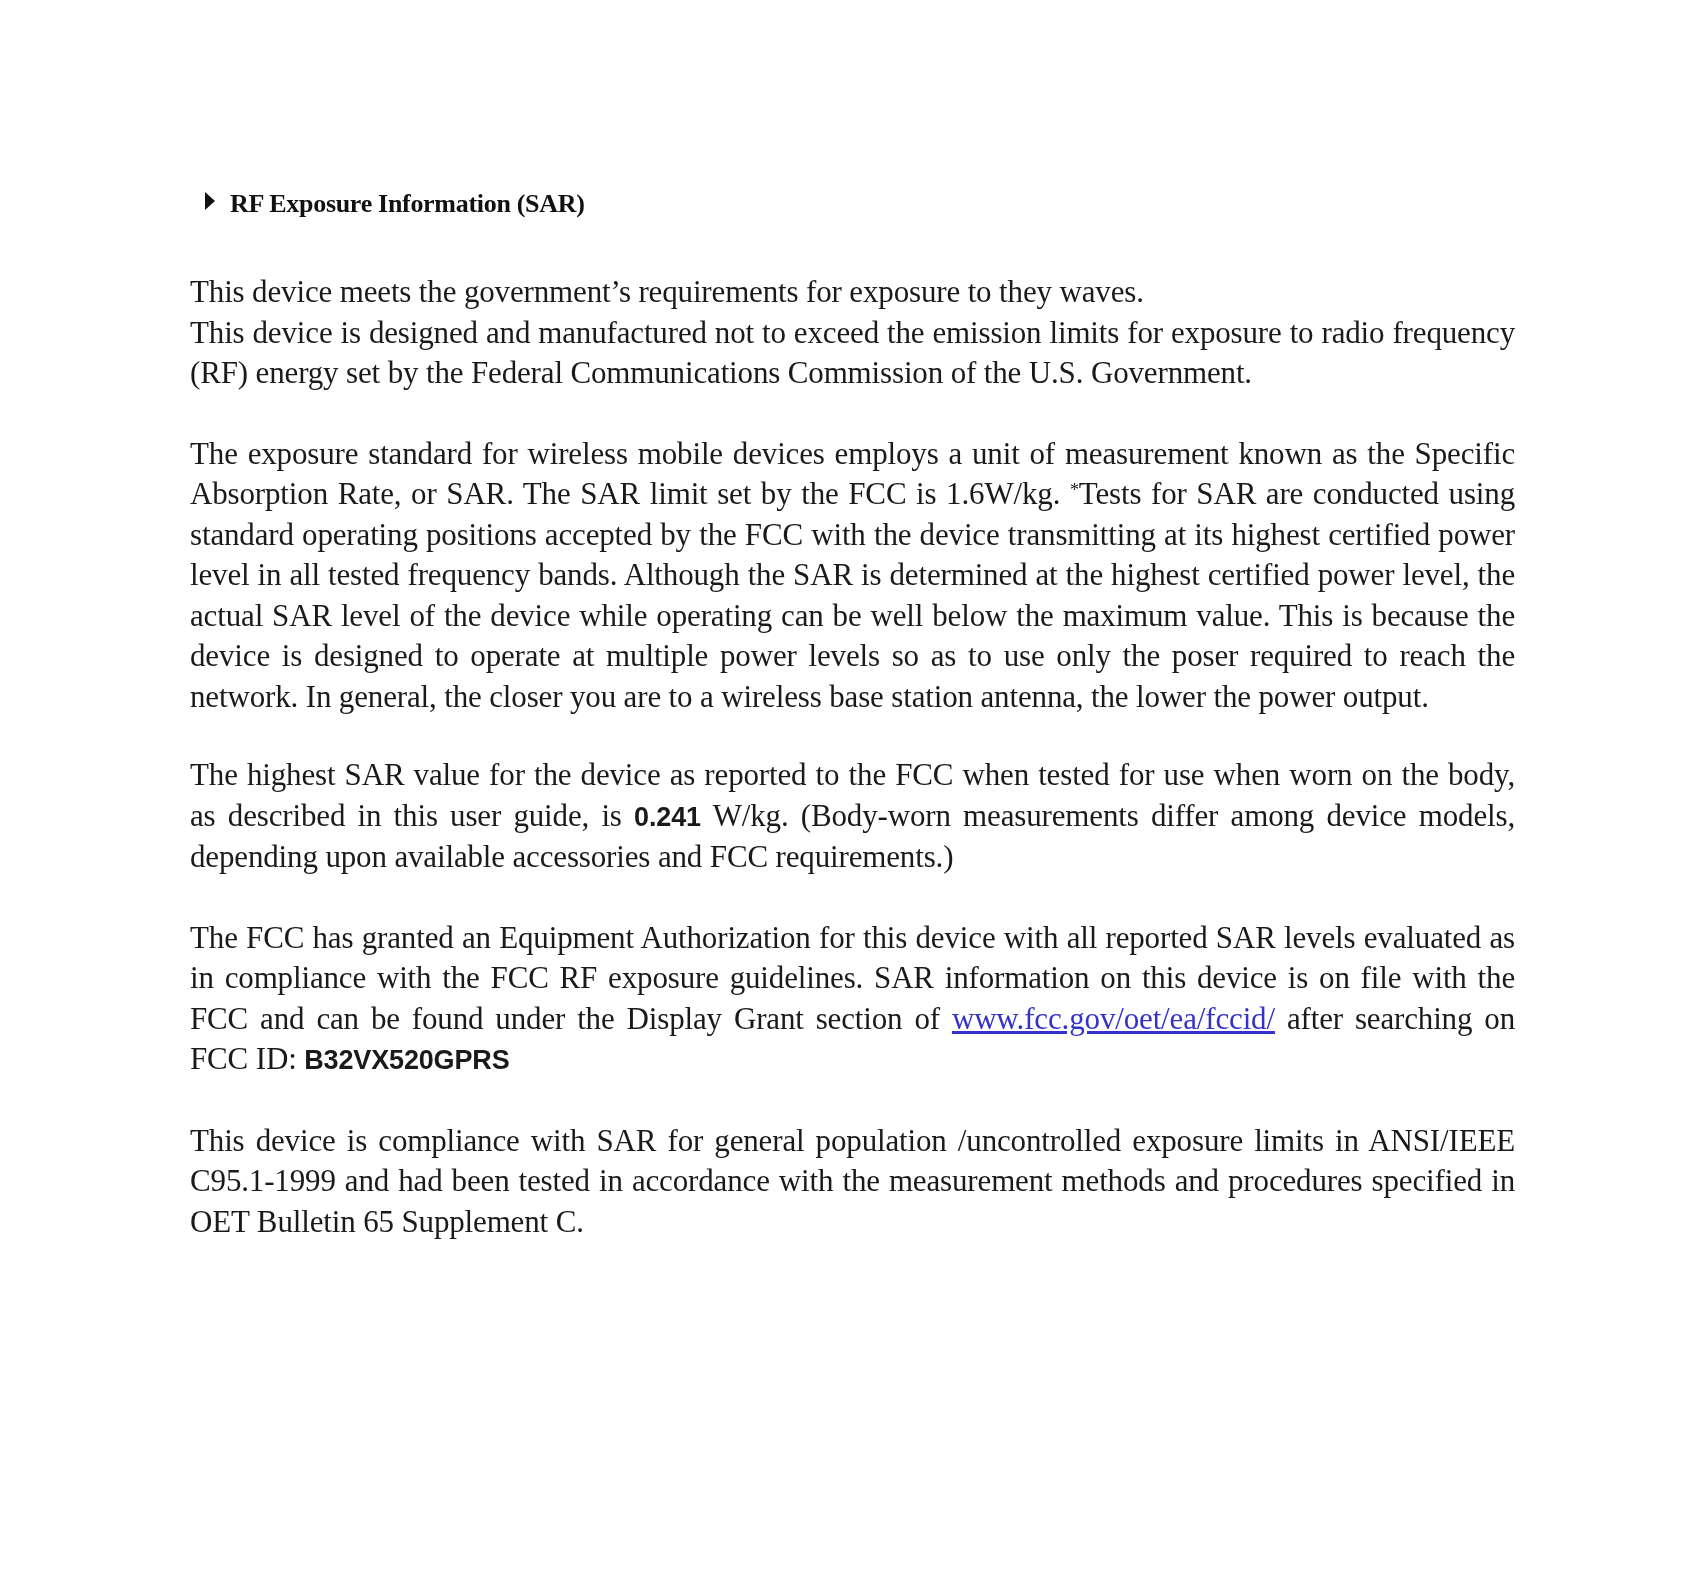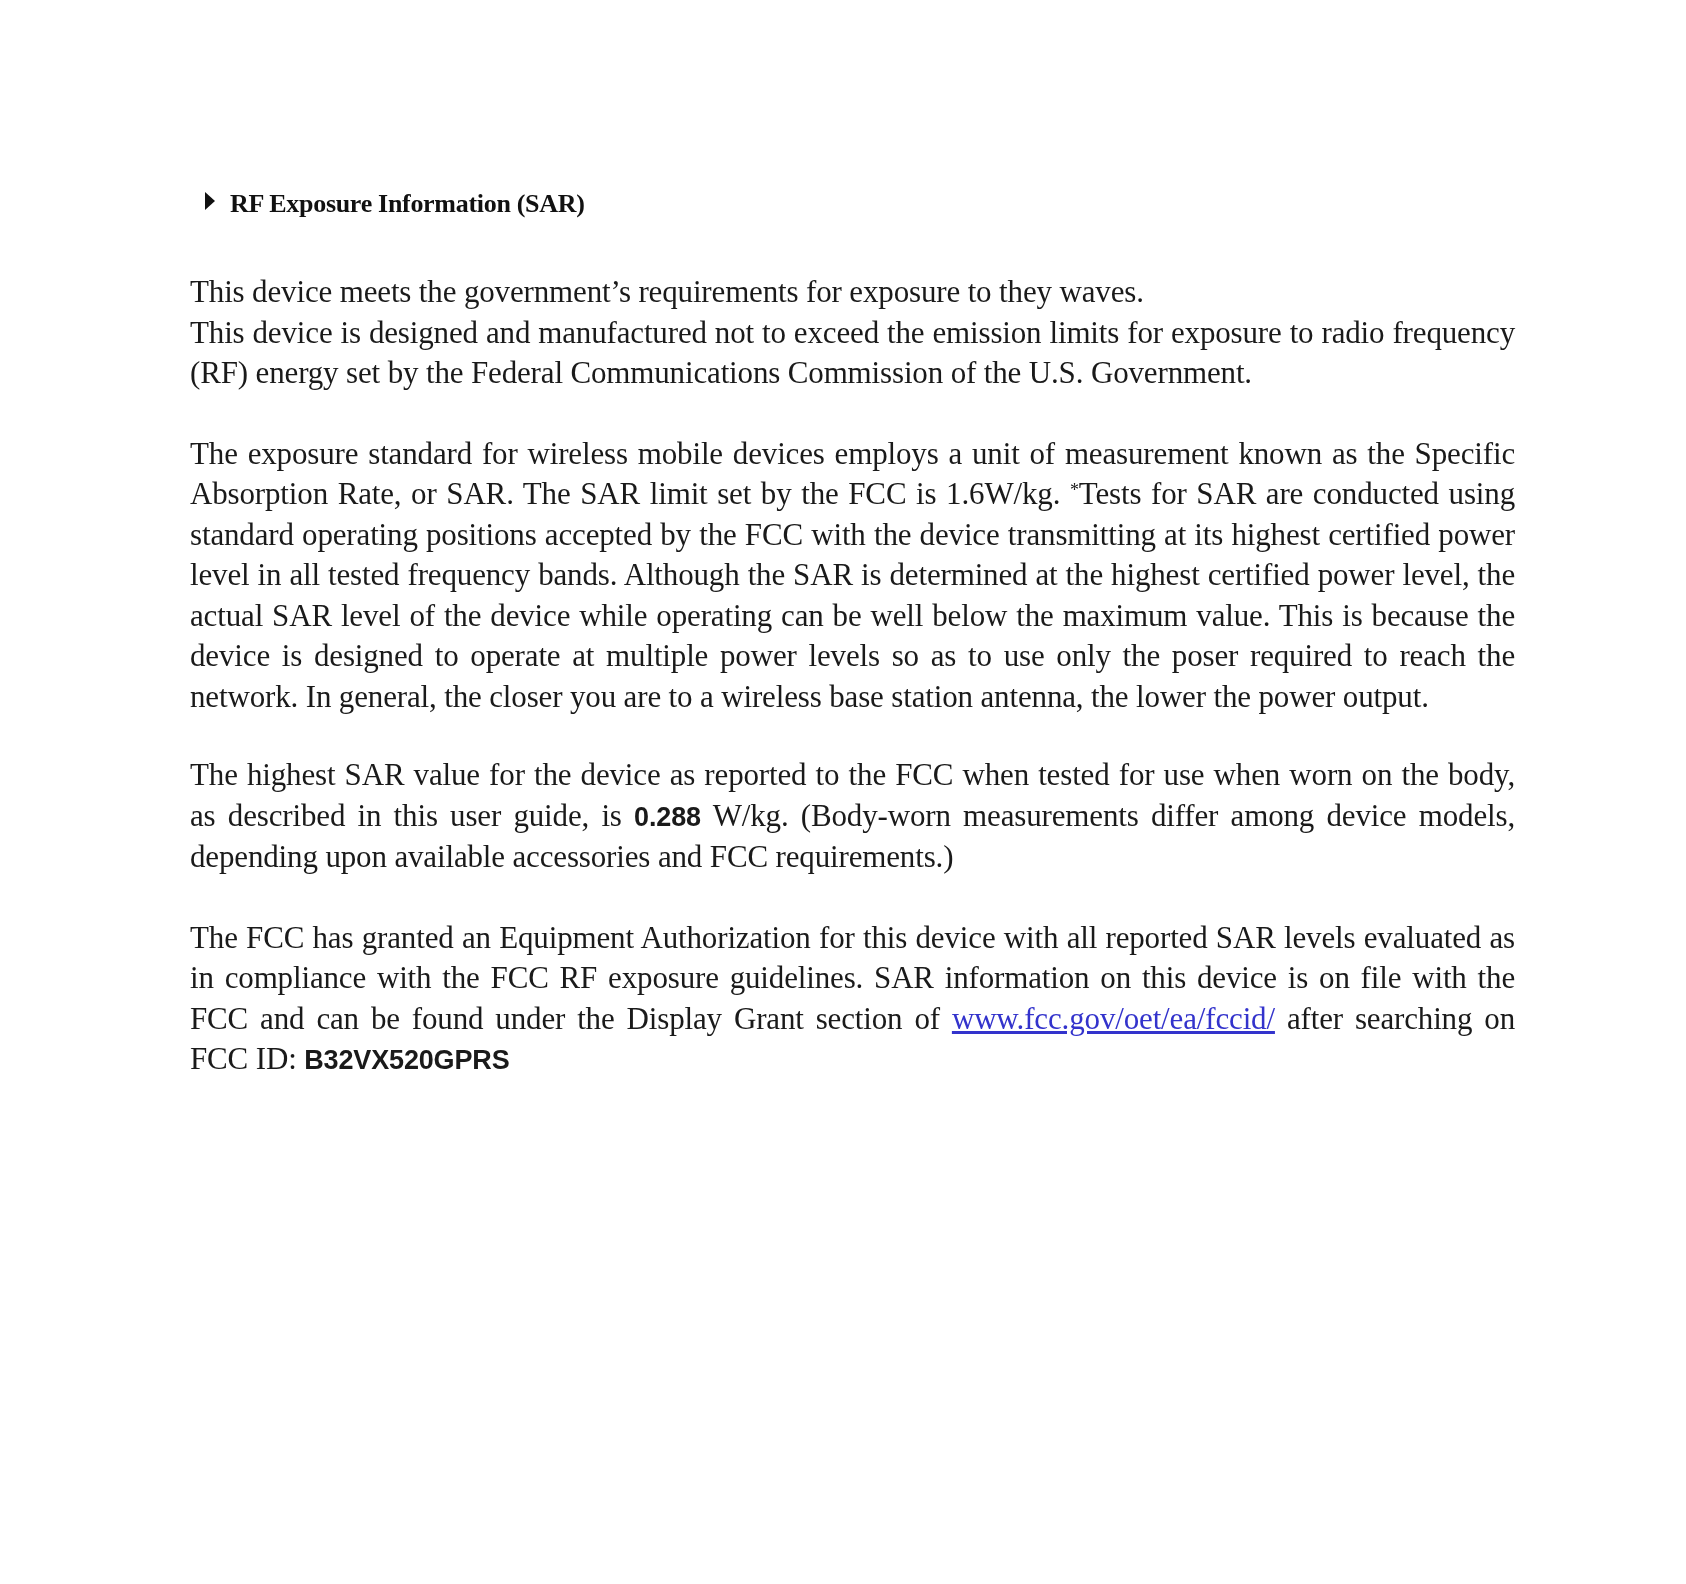--- a/index.html
+++ b/index.html
@@ -79,22 +79,25 @@
   <p class="para">
     <span class="line-block">This device meets the government’s requirements for exposure to they waves.</span>
     <span>This device is designed and manufactured not to exceed the emission limits for exposure to radio frequency (RF) energy set by the Federal Communications Commission of the U.S. Government.</span>
   </p>
 
   <p class="para" style="margin-bottom:38px;">
     <span>The exposure standard for wireless mobile devices employs a unit of measurement known as the Specific Absorption Rate, or SAR.   The SAR limit set by the FCC is 1.6W/kg.   </span><span class="sup">*</span><span>Tests for SAR are conducted using standard operating positions accepted by the FCC with the device transmitting at its highest certified power level in all tested frequency bands. Although the SAR is determined at the highest certified power level, the actual SAR level of the device while operating can be well below the maximum value.  This is because the device is designed to operate at multiple power levels so as to use only the poser required to reach the network.  In general, the closer you are to a wireless base station antenna, the lower the power output.</span>
   </p>
 
   <p class="para">
-    <span>The highest SAR value for the device as reported to the FCC when tested for use when worn on the body, as described in this user guide, is </span><span class="bold-sans">0.288</span><span> W/kg.  (Body-worn measurements differ among device models, depending upon available accessories and FCC requirements.)</span>
+    <span>The highest SAR value for the device as reported to the FCC when tested for use when worn on the body, as described in this user guide, is </span><span class="bold-sans">0.241</span><span> W/kg.  (Body-worn measurements differ among device models, depending upon available accessories and FCC requirements.)</span>
   </p>
 
 
   <p class="para">
     <span>The FCC has granted an Equipment Authorization for this device with all reported SAR levels evaluated as in compliance with the FCC RF exposure guidelines.   SAR information on this device is on file with the FCC and can be found under the Display Grant section of </span><a class="link">www.fcc.gov/oet/ea/fccid/</a><span> after searching on FCC ID: </span><span class="bold-sans">B32VX520GPRS</span>
   </p>
 
+  <p class="para">
+    <span>This device is compliance with SAR for general population /uncontrolled exposure limits in ANSI/IEEE C95.1-1999 and had been tested in accordance with the measurement methods and procedures specified in OET Bulletin 65 Supplement C.</span>
+  </p>
 
 </div>
 
 </body></html>

